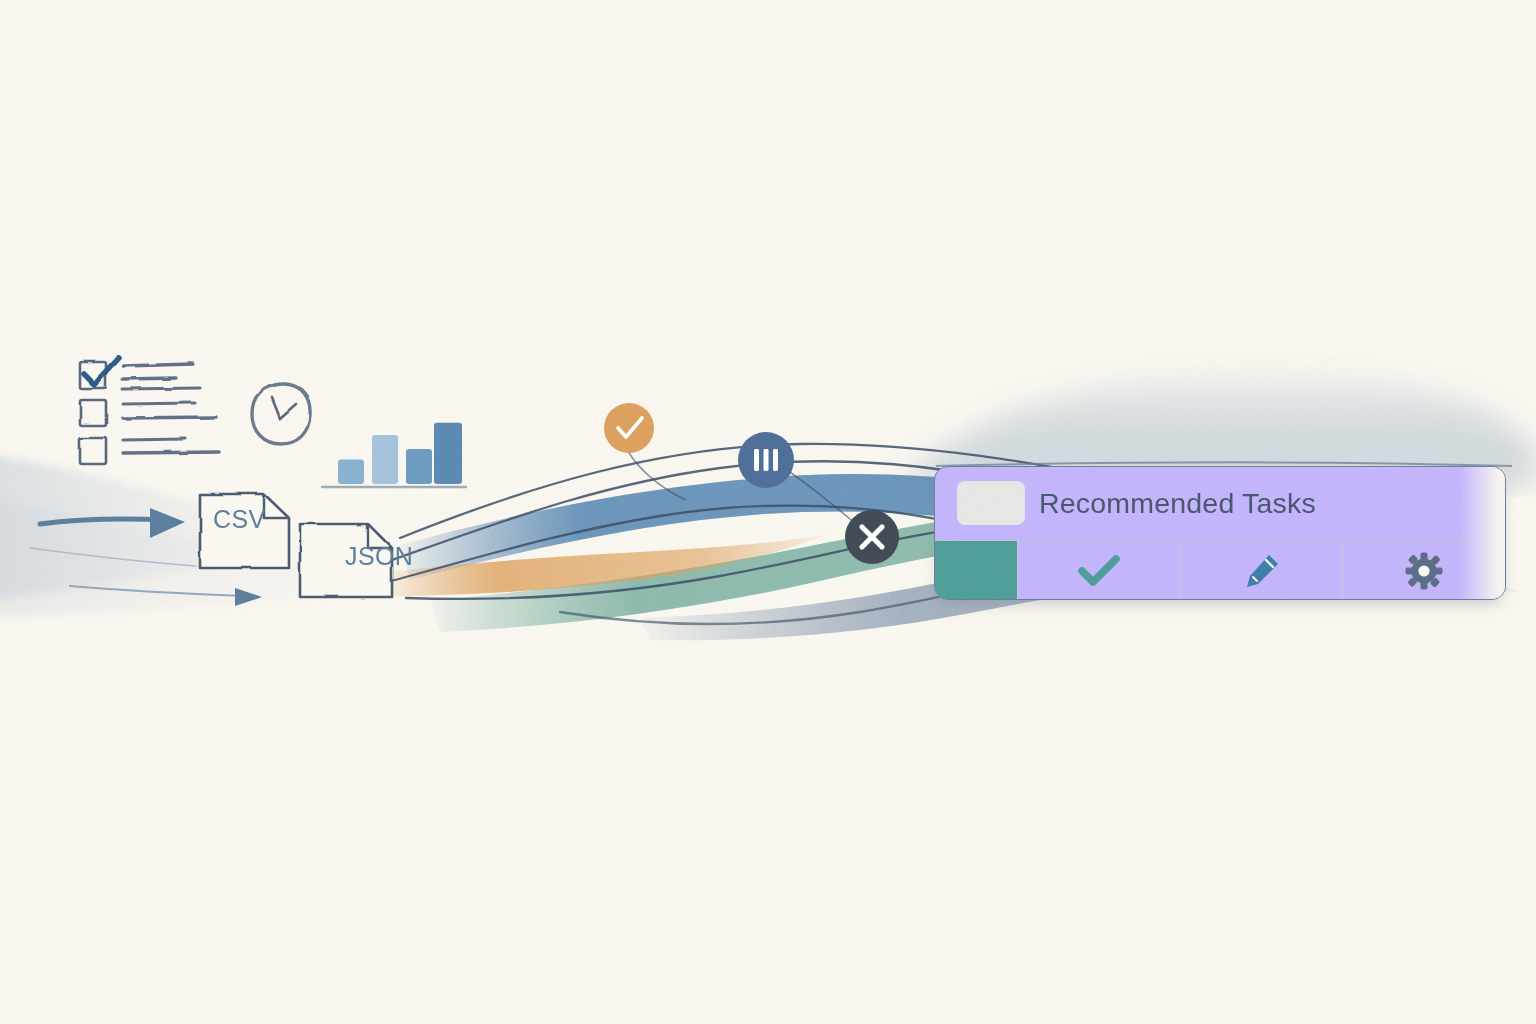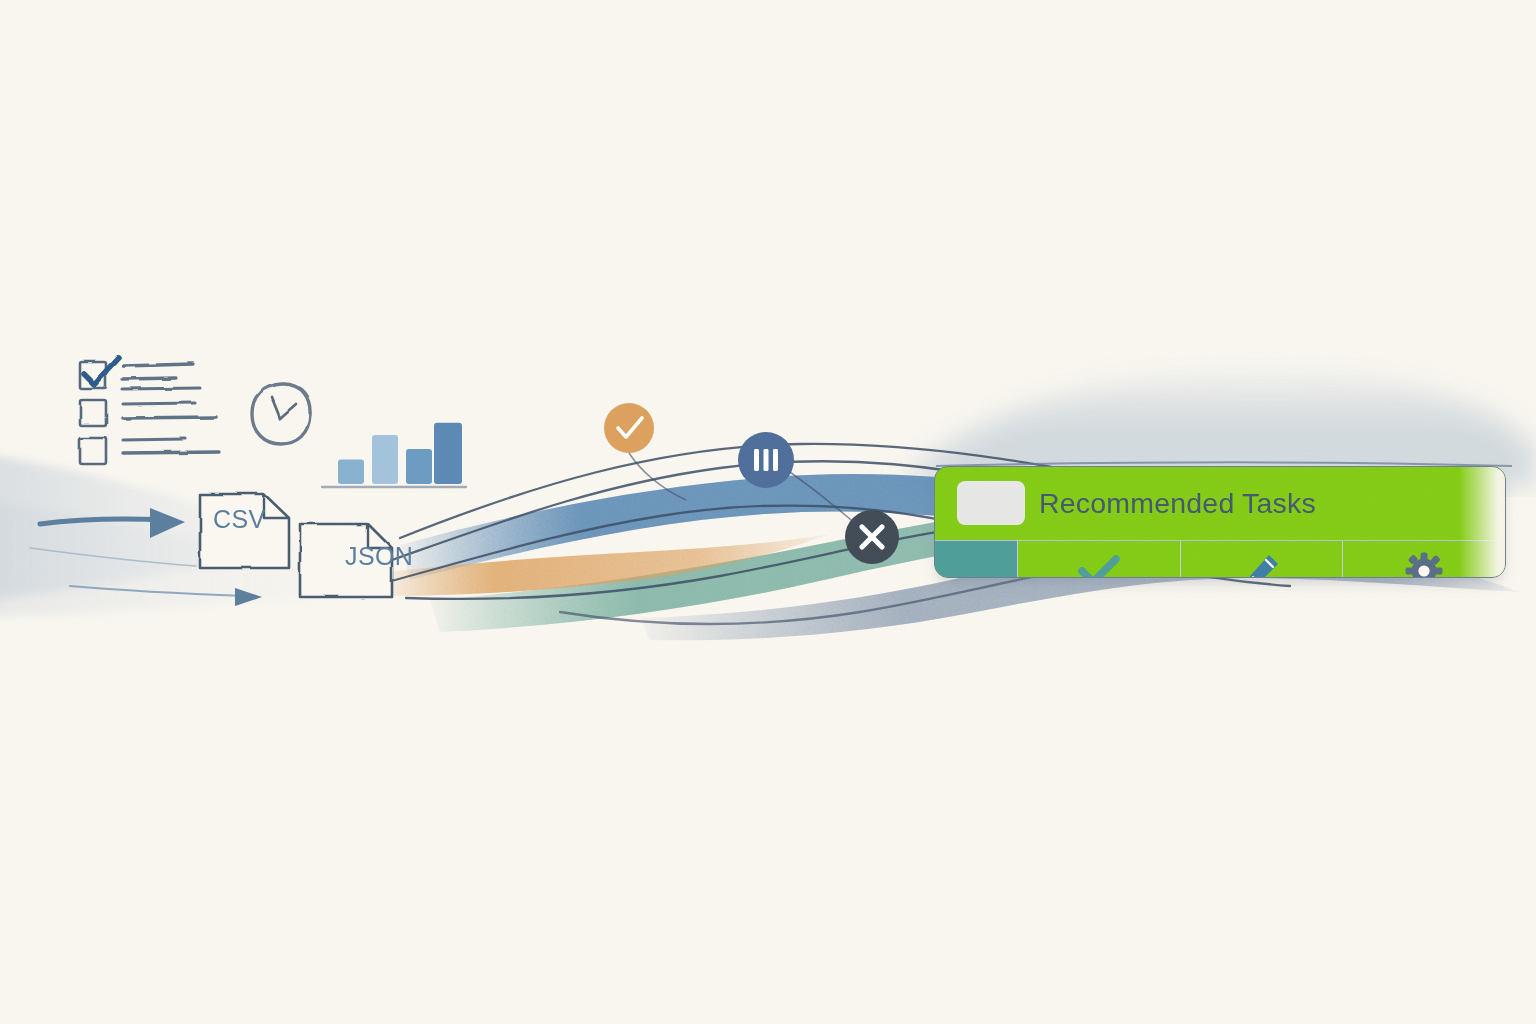--- a/index.html
+++ b/index.html
@@ -25,23 +25,23 @@
     width: 1536px;
     height: 1024px;
   }
 
   
   .card {
     position: absolute;
     left: 934px;
     top: 466px;
     width: 572px;
-    height: 112px;
+    height: 134px;
     border-radius: 14px;
-    background: #84cc16;
+    background: #c4b5fd;
     border: 1.6px solid #6d7f94;
     box-sizing: border-box;
     overflow: hidden;
     box-shadow: 0 8px 16px -6px rgba(110,125,145,0.42);
   }
   .card-header {
     position: relative;
     height: 74px;
     border-bottom: 1.3px solid #b9c4d2;
     box-sizing: border-box;

